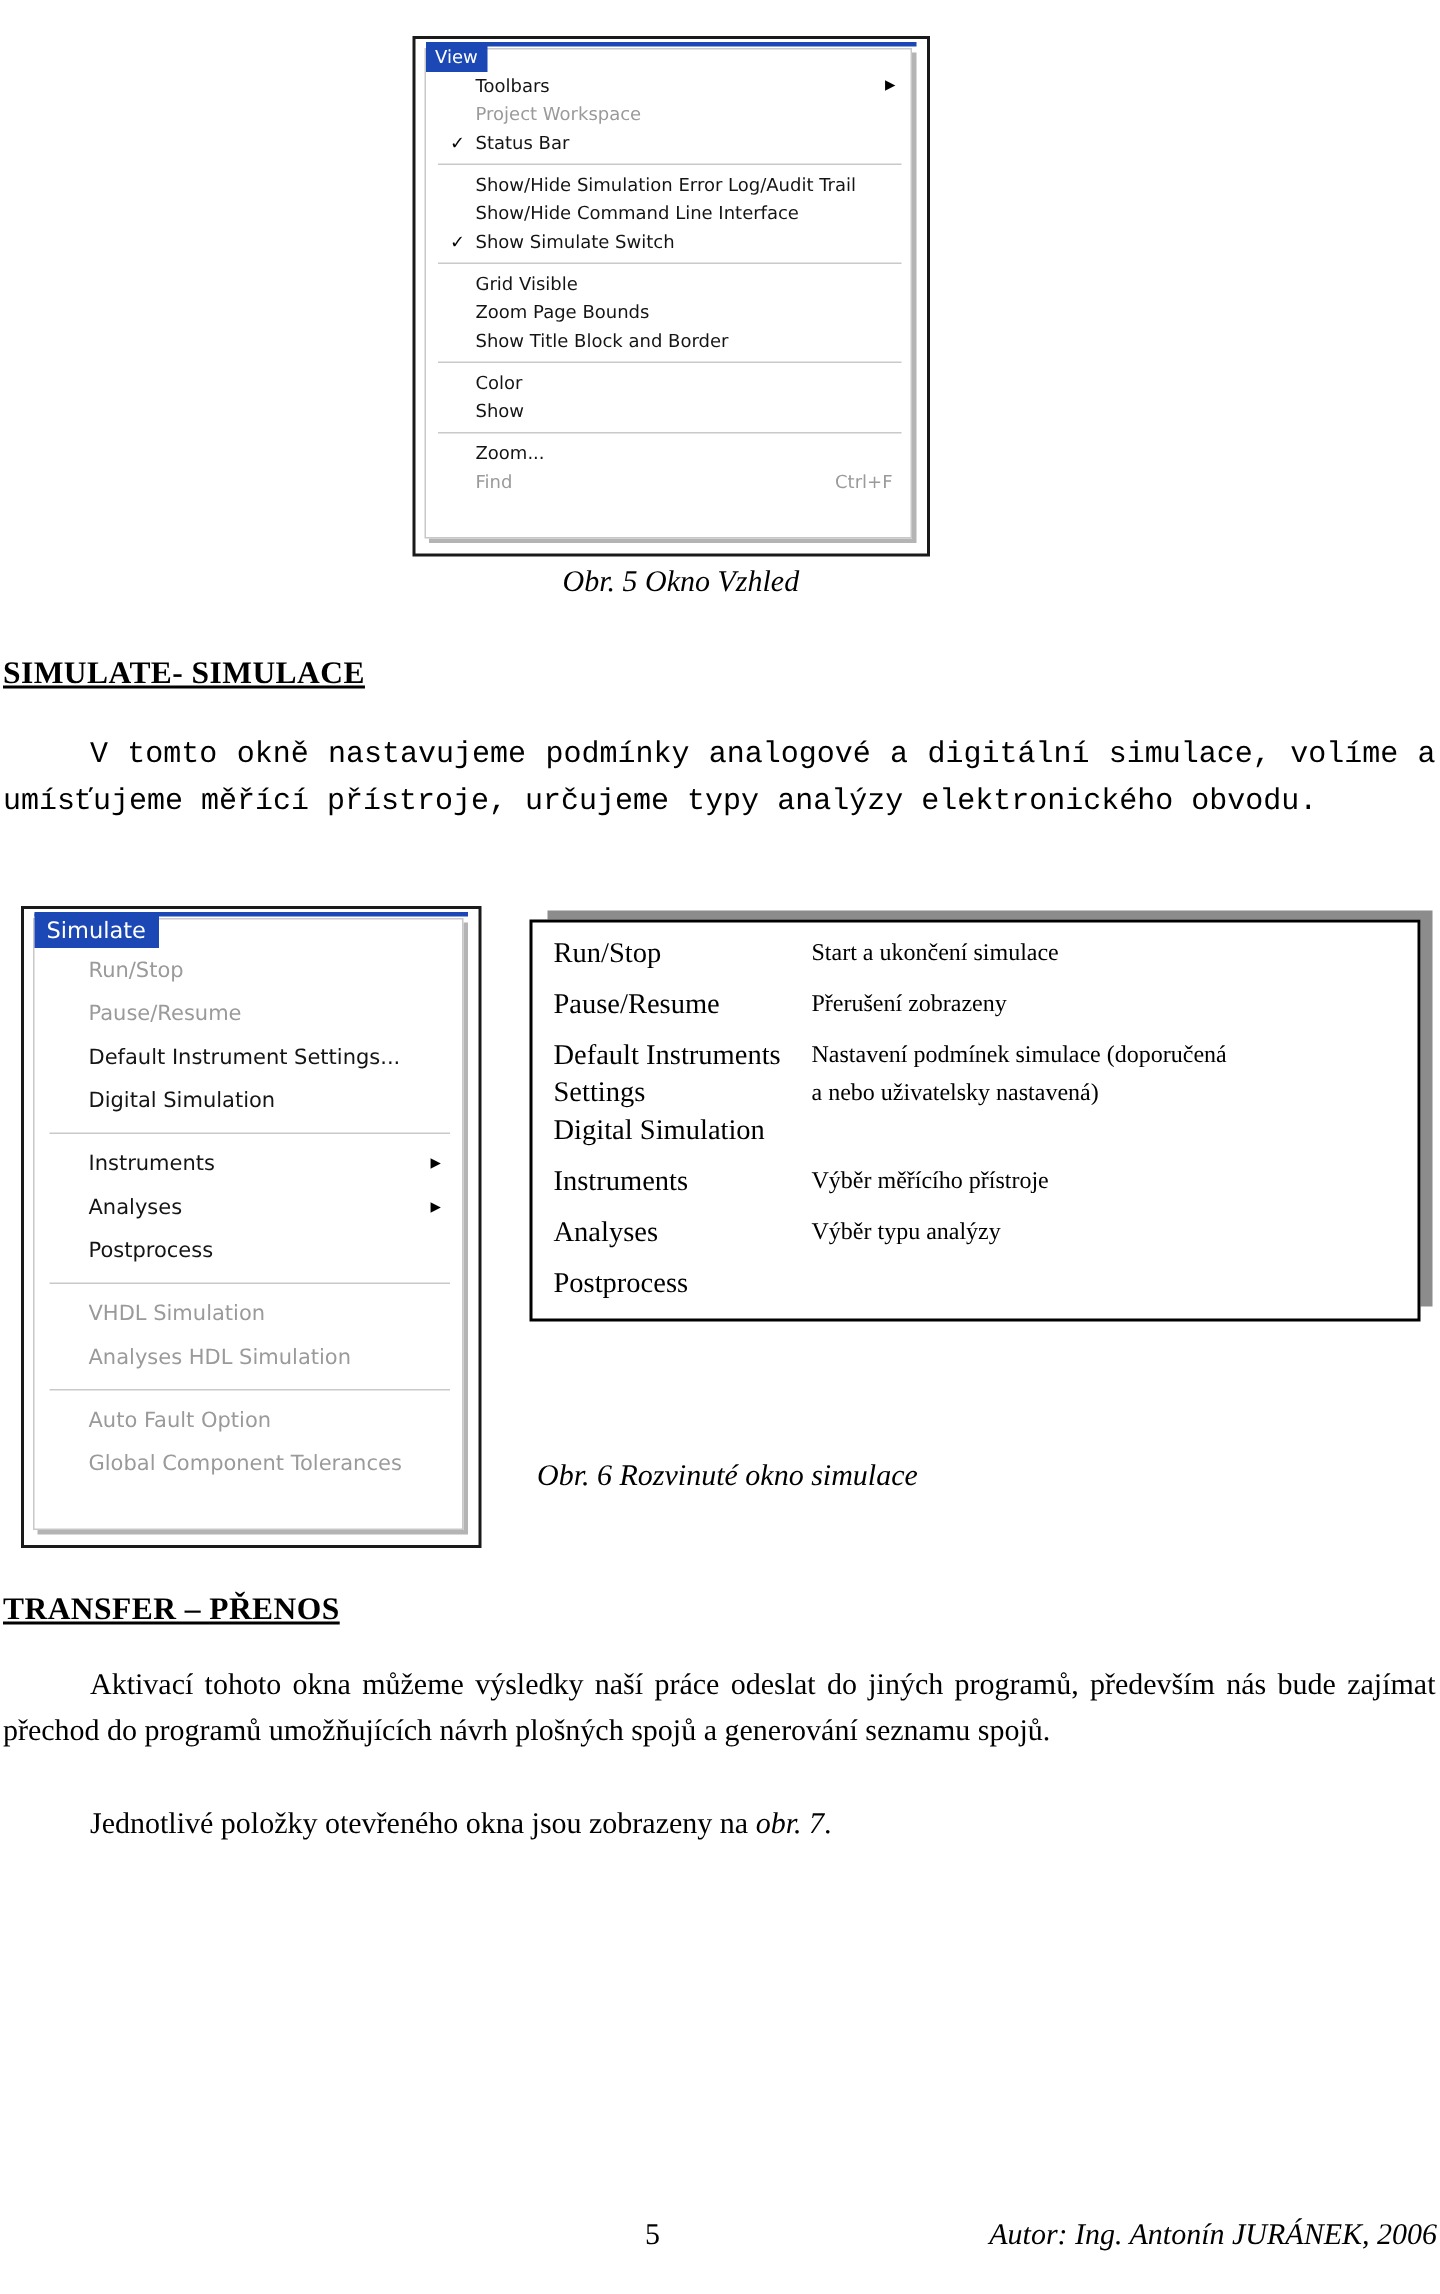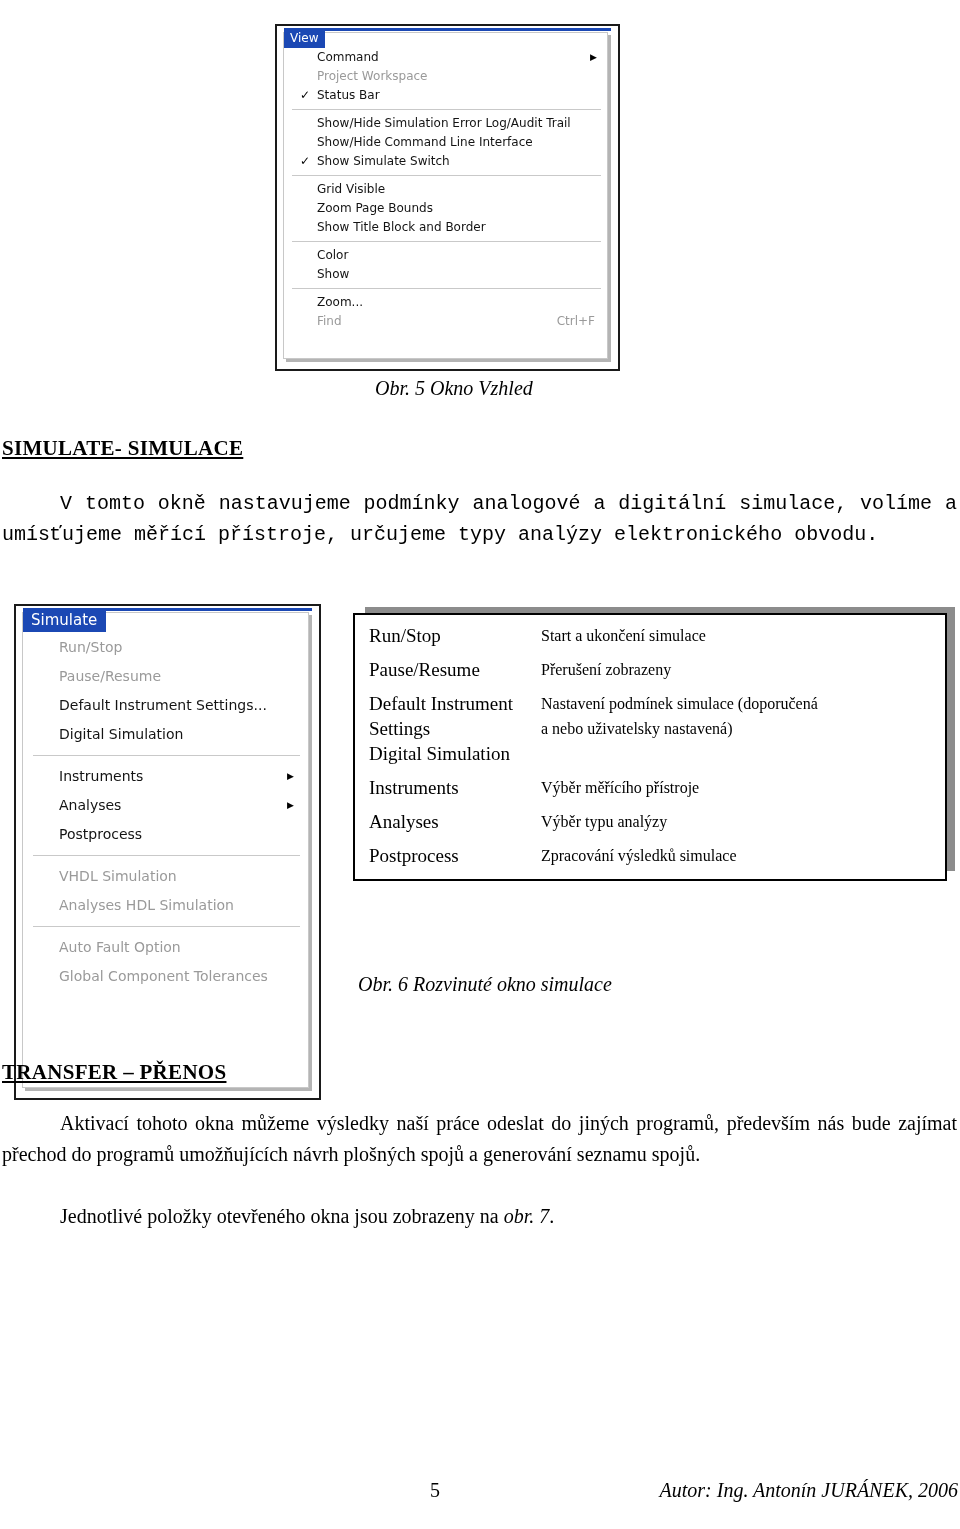--- a/index.html
+++ b/index.html
@@ -113,21 +113,21 @@
     width: 345px;
     height: 347px;
     margin-top: 20px;
   }
 
   
   #simulate-menu {
     left: 14px;
     top: 604px;
     width: 307px;
-    height: 496px;
+    height: 428px;
   }
   #simulate-menu .menu-item { height: 29px; line-height: 29px; font-size: 14px; padding-left: 36px; }
   #simulate-menu .menu-item .arrow { line-height: 29px; right: 14px; }
   #simulate-menu .menu-title { font-size: 15px; line-height: 20px; padding: 1px 9px 2px 8px; }
   #simulate-menu .menu-list { top: 20px; }
   #simulate-menu .menu-sep { margin: 6px 8px 6px 10px; }
 
   
   #explain-box {
     position: absolute;
@@ -218,21 +218,21 @@
 </head>
 <body>
 
 <div class="menu-shot" id="view-menu">
   <div class="menu-inner">
     <div class="menu-topline"></div>
     <div class="menu-title">View</div>
     <ul class="menu-list">
       <li class="menu-item">
         <span class="check"></span>
-        <span>Command</span>
+        <span>Toolbars</span>
         <span class="arrow">▶</span>
       </li>
       <li class="menu-item disabled">
         <span>Project Workspace</span>
       </li>
       <li class="menu-item">
         <span class="check">✓</span>
         <span>Status Bar</span>
       </li>
 
@@ -346,37 +346,36 @@
   <div class="rows">
     <div class="ex-row">
       <div class="ex-term">Run/Stop</div>
       <div class="ex-desc">Start a ukončení simulace</div>
     </div>
     <div class="ex-row">
       <div class="ex-term">Pause/Resume</div>
       <div class="ex-desc">Přerušení zobrazeny</div>
     </div>
     <div class="ex-row">
-      <div class="ex-term" style="white-space: pre-line;">Default Instrument
+      <div class="ex-term" style="white-space: pre-line;">Default Instruments
 Settings
 Digital Simulation</div>
       <div class="ex-desc" style="white-space: pre-line;">Nastavení podmínek simulace (doporučená
 a nebo uživatelsky nastavená)</div>
     </div>
     <div class="ex-row">
       <div class="ex-term">Instruments</div>
       <div class="ex-desc">Výběr měřícího přístroje</div>
     </div>
     <div class="ex-row">
       <div class="ex-term">Analyses</div>
       <div class="ex-desc">Výběr typu analýzy</div>
     </div>
     <div class="ex-row">
       <div class="ex-term">Postprocess</div>
-      <div class="ex-desc">Zpracování výsledků simulace</div>
     </div>
   </div>
 </div>
 
 <div class="caption" id="caption6">Obr. 6 Rozvinuté okno simulace</div>
 
 <div class="section-heading" id="heading-transfer">TRANSFER – PŘENOS</div>
 
 <div class="body-para" id="para-transfer">Aktivací tohoto okna můžeme výsledky naší práce odeslat do jiných programů, především nás bude zajímat přechod do programů umožňujících návrh plošných spojů a generování seznamu spojů.</div>
 <div class="body-para" id="para-transfer2"><span>Jednotlivé položky otevřeného okna jsou zobrazeny na </span><i>obr. 7</i><span>.</span></div>

